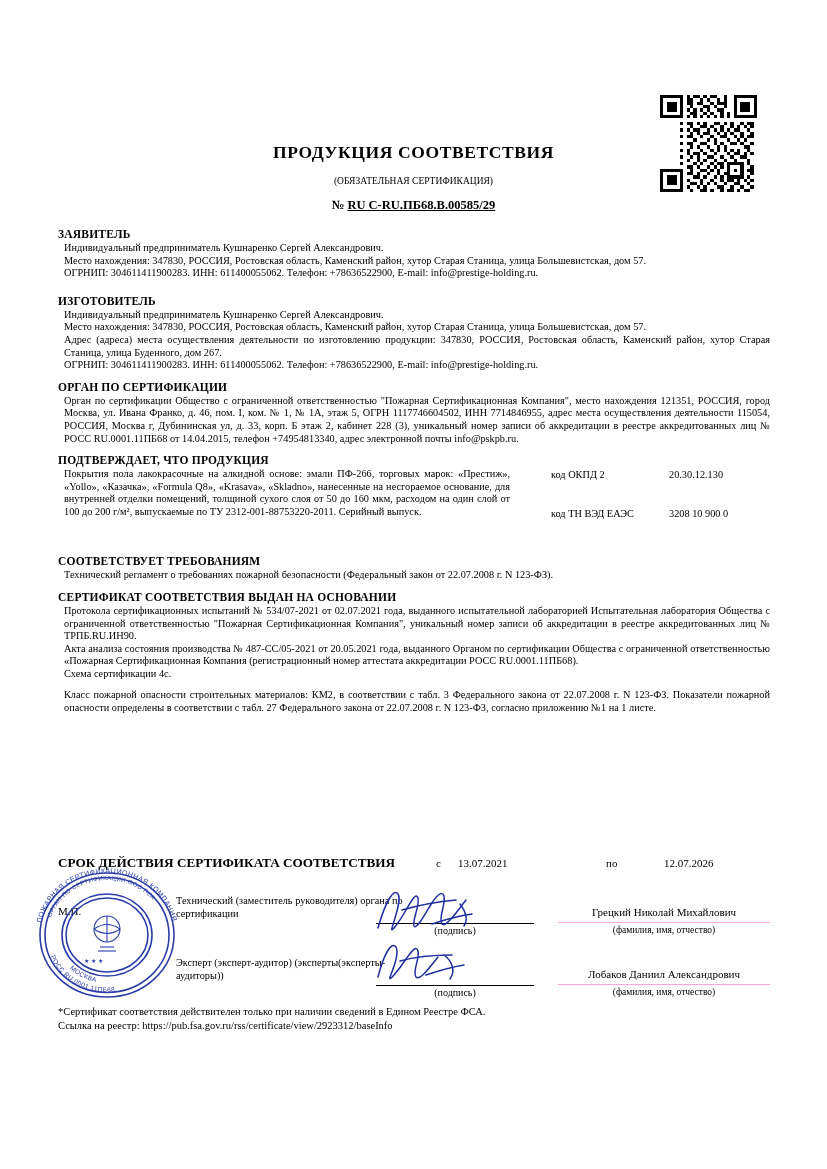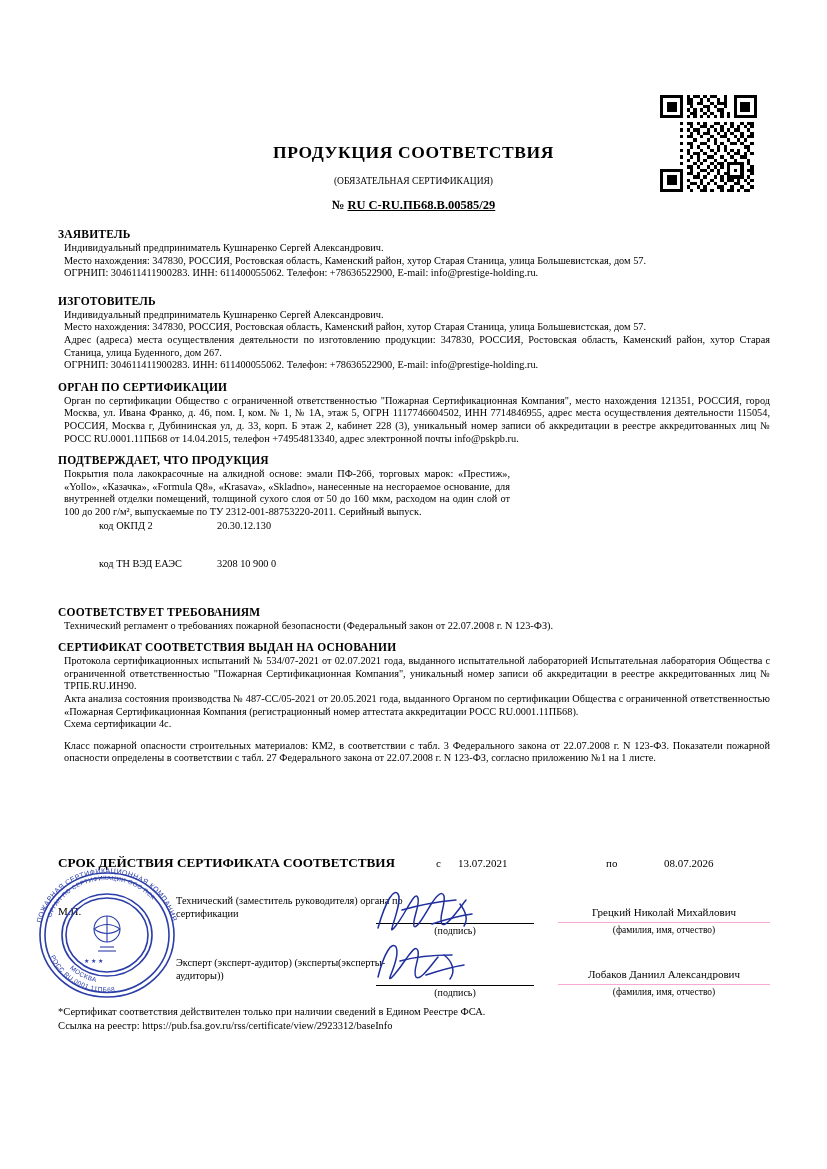--- a/index.html
+++ b/index.html
@@ -76,21 +76,20 @@
     line-height: 12.6px;
     margin: 0 0 0 6px;
     text-align: left;
   }
   .para.justify { text-align: justify; }
   .gap { height: 6px; }
 
   .prod-wrap {
     display: flex;
     align-items: flex-start;
-    flex-direction: column;
   }
   .prod-left {
     width: 452px;
     padding-left: 6px;
     box-sizing: border-box;
   }
   .prod-right {
     width: 260px;
     font-size: 10.3px;
     line-height: 12.6px;
@@ -487,21 +486,21 @@
     </div>
 
   </div>
 
   <div class="validity">
     <div class="row">
       <span class="lbl">СРОК ДЕЙСТВИЯ СЕРТИФИКАТА СООТВЕТСТВИЯ</span>
       <span class="sc">с</span>
       <span class="d1">13.07.2021</span>
       <span class="po">по</span>
-      <span class="d2">08.07.2026</span>
+      <span class="d2">12.07.2026</span>
     </div>
   </div>
 
   <div class="sigarea">
     <div class="sig-row">
       <div class="mps">М.П.</div>
       <div class="role">Технический (заместитель руководителя) органа по сертификации</div>
       <div class="sigline"></div>
       <div class="sigcap">(подпись)</div>
       <div class="nameline">Грецкий Николай Михайлович</div>

